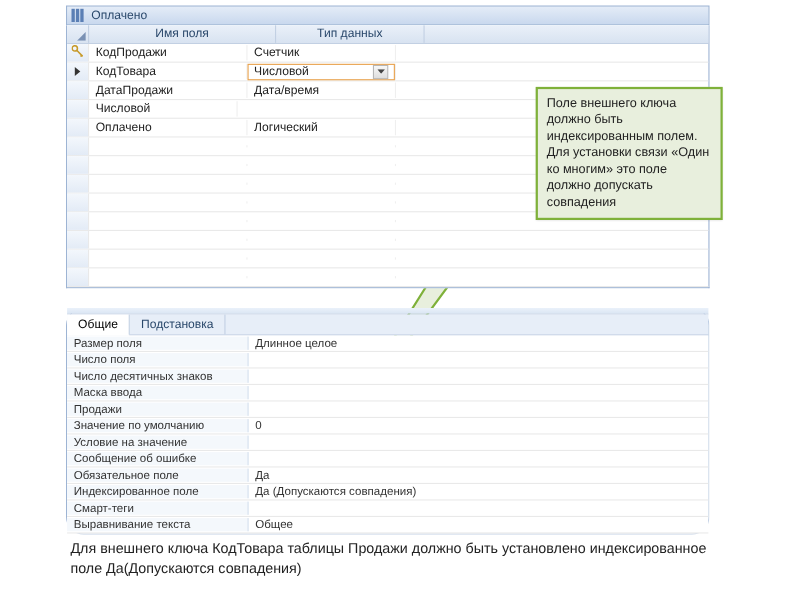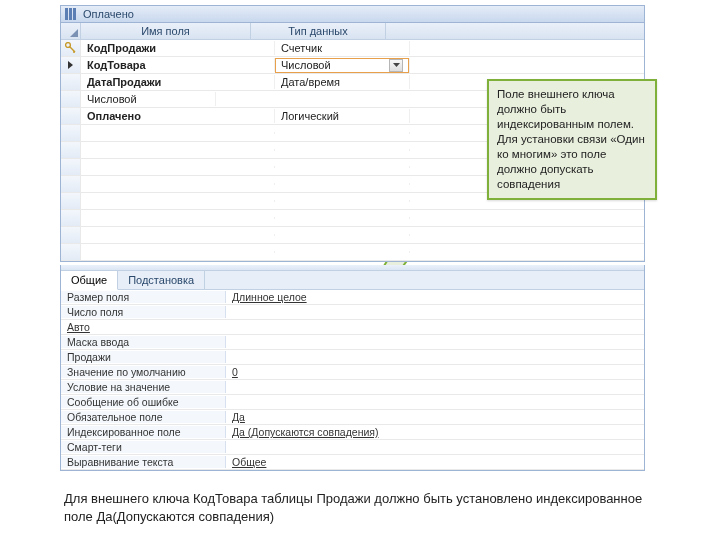--- a/index.html
+++ b/index.html
@@ -16,37 +16,37 @@
   .grid-header { display: flex; background: linear-gradient(#eaf0f9,#d8e3f1); border-bottom: 1px solid #c2d0e3; }
   .row-sel-head { width: 20px; border-right: 1px solid #c2d0e3; display:flex; align-items:flex-end; justify-content:flex-end; padding:2px; }
   .row-sel-head svg { width:8px; height:8px; }
   .col-head { padding: 2px 6px; color: #2a486b; font-size: 11px; }
   .col1 { width: 170px; border-right: 1px solid #c2d0e3; text-align:center; }
   .col2 { width: 135px; border-right: 1px solid #c2d0e3; text-align:center; }
 
   .grid-body .row { display:flex; border-bottom: 1px solid #e9e9e9; height: 17px; align-items:center; }
   .row-sel { width: 20px; border-right: 1px solid #e9e9e9; background: linear-gradient(#f3f7fc,#e3ebf6); height:100%; display:flex; align-items:center; justify-content:center; }
   .cell { padding: 1px 6px; font-size: 11px; color:#222; border-right:1px solid #efefef; }
-  .cell1 { width: 194px; font-weight: bold; }
+  .cell1 { width: 144px; }
   .cell2 { width: 135px; position:relative; }
   .key-icon svg { width:11px; height:11px; }
   .selected-row .cell2 { background:#fff; }
   .active-cell { border:1px solid #e8a04a; background:#fff; height:15px; padding:0 5px; display:flex; align-items:center; justify-content:space-between; }
   .dropdown-btn { width:14px; height:13px; background:linear-gradient(#f7f7f7,#dedede); border:1px solid #b6b6b6; display:flex; align-items:center; justify-content:center; }
   .row-indicator { width:0; height:0; border-top:4px solid transparent; border-bottom:4px solid transparent; border-left:5px solid #333; }
 
-  .prop-pane { border-left:1px solid #9db4d4; border-right:1px solid #9db4d4; border-bottom:1px solid #9db4d4; margin-top:3px; }
+  .prop-pane { border-left:1px solid #9db4d4; border-right:1px solid #9db4d4; border-bottom:1px solid #9db4d4; margin-top:18px;border-radius:16px; }
   .prop-top { background: linear-gradient(#eaf1fa,#dbe6f4); height:6px; border-bottom:1px solid #c2d0e3; }
   .prop-tabs { display:flex; background:#e7eef8; border-bottom:1px solid #c2d0e3; }
   .prop-tab { padding: 3px 10px; font-size: 11px; color:#2a486b; border-right:1px solid #c2d0e3; }
   .prop-tab.active { background:#fff; border-bottom:1px solid #fff; margin-bottom:-1px; font-weight:normal; color:#000; }
   .prop-rows { background:#fff; }
   .prop-row { display:flex; border-bottom:1px solid #e9e9e9; height:15px; align-items:center; }
   .prop-label { width:165px; padding:0 6px; font-size:10.5px; color:#333; background:#f4f8fc; border-right:1px solid #d6e0ee; }
-  .prop-value { padding:0 6px; font-size:10.5px; color:#333; flex:1;text-decoration:underline; }
+  .prop-value { padding:0 6px; font-size:10.5px; color:#333; flex:1; }
 
   .callout { position:absolute; left:487px; top:79px; width:170px; background:#e8efdd; border:2px solid #7fb13a; padding:6px 8px; font-size:11.5px; line-height:1.3; color:#222; box-shadow:0 1px 2px rgba(0,0,0,0.15); font-family: Arial, sans-serif; }
   .callout-tail { position:absolute; left:270px; top:95px; width:240px; height:350px; pointer-events:none; }
 
   .footnote { position:absolute; left:64px; top:490px; width:590px; font-size:13px; color:#222; line-height:1.35; font-family: Arial, sans-serif; }
 </style>
 </head>
 <body>
 
 <svg class="callout-tail" viewBox="0 0 240 350">
@@ -167,21 +167,21 @@
     <div class="prop-rows" id="prop-rows">
         <div class="prop-row">
           <div class="prop-label">Размер поля</div>
           <div class="prop-value">Длинное целое</div>
         </div>
         <div class="prop-row">
           <div class="prop-label">Число поля</div>
           <div class="prop-value"></div>
         </div>
         <div class="prop-row">
-          <div class="prop-value">Авто</div>
+          <div class="prop-label">Число десятичных знаков</div>
         </div>
         <div class="prop-row">
           <div class="prop-label">Маска ввода</div>
           <div class="prop-value"></div>
         </div>
         <div class="prop-row">
           <div class="prop-label">Продажи</div>
           <div class="prop-value"></div>
         </div>
         <div class="prop-row">

